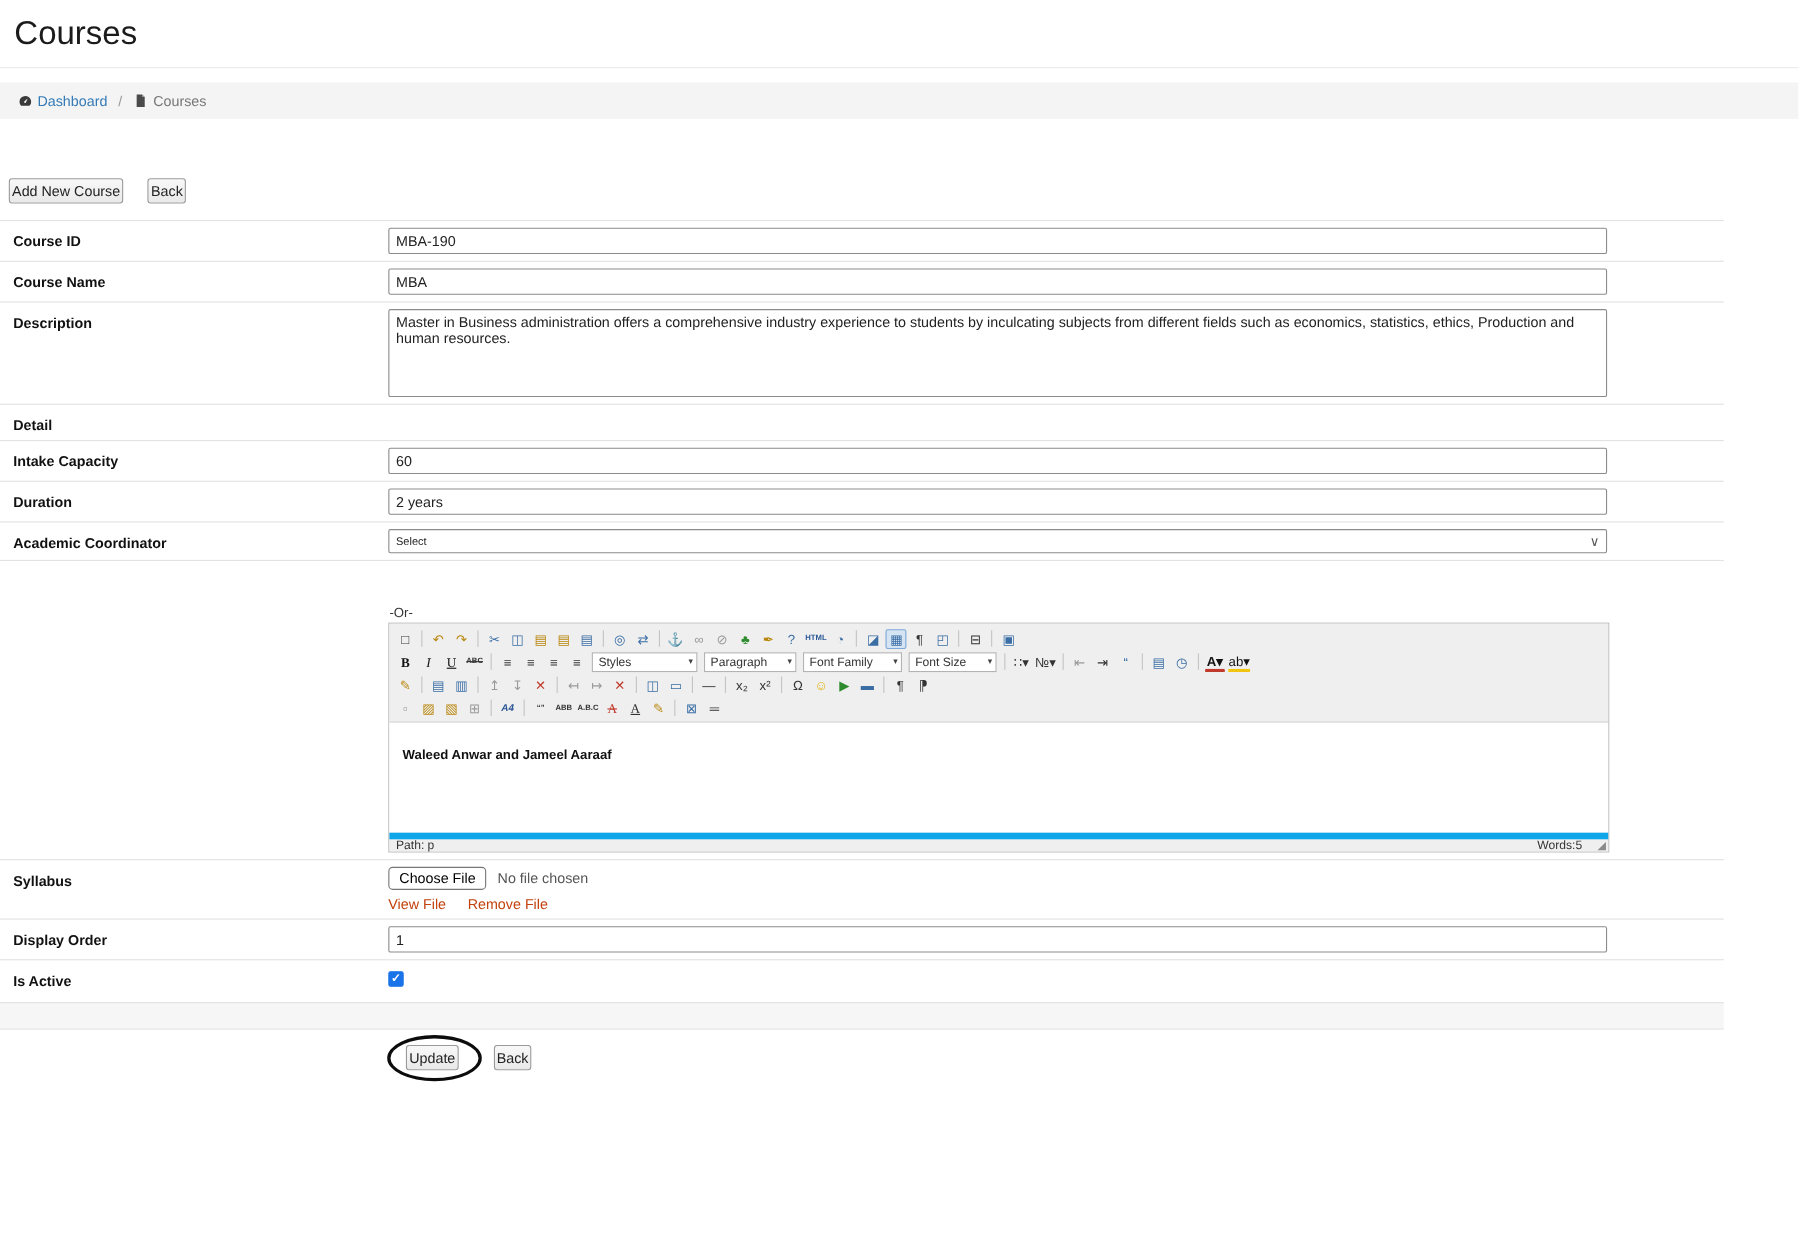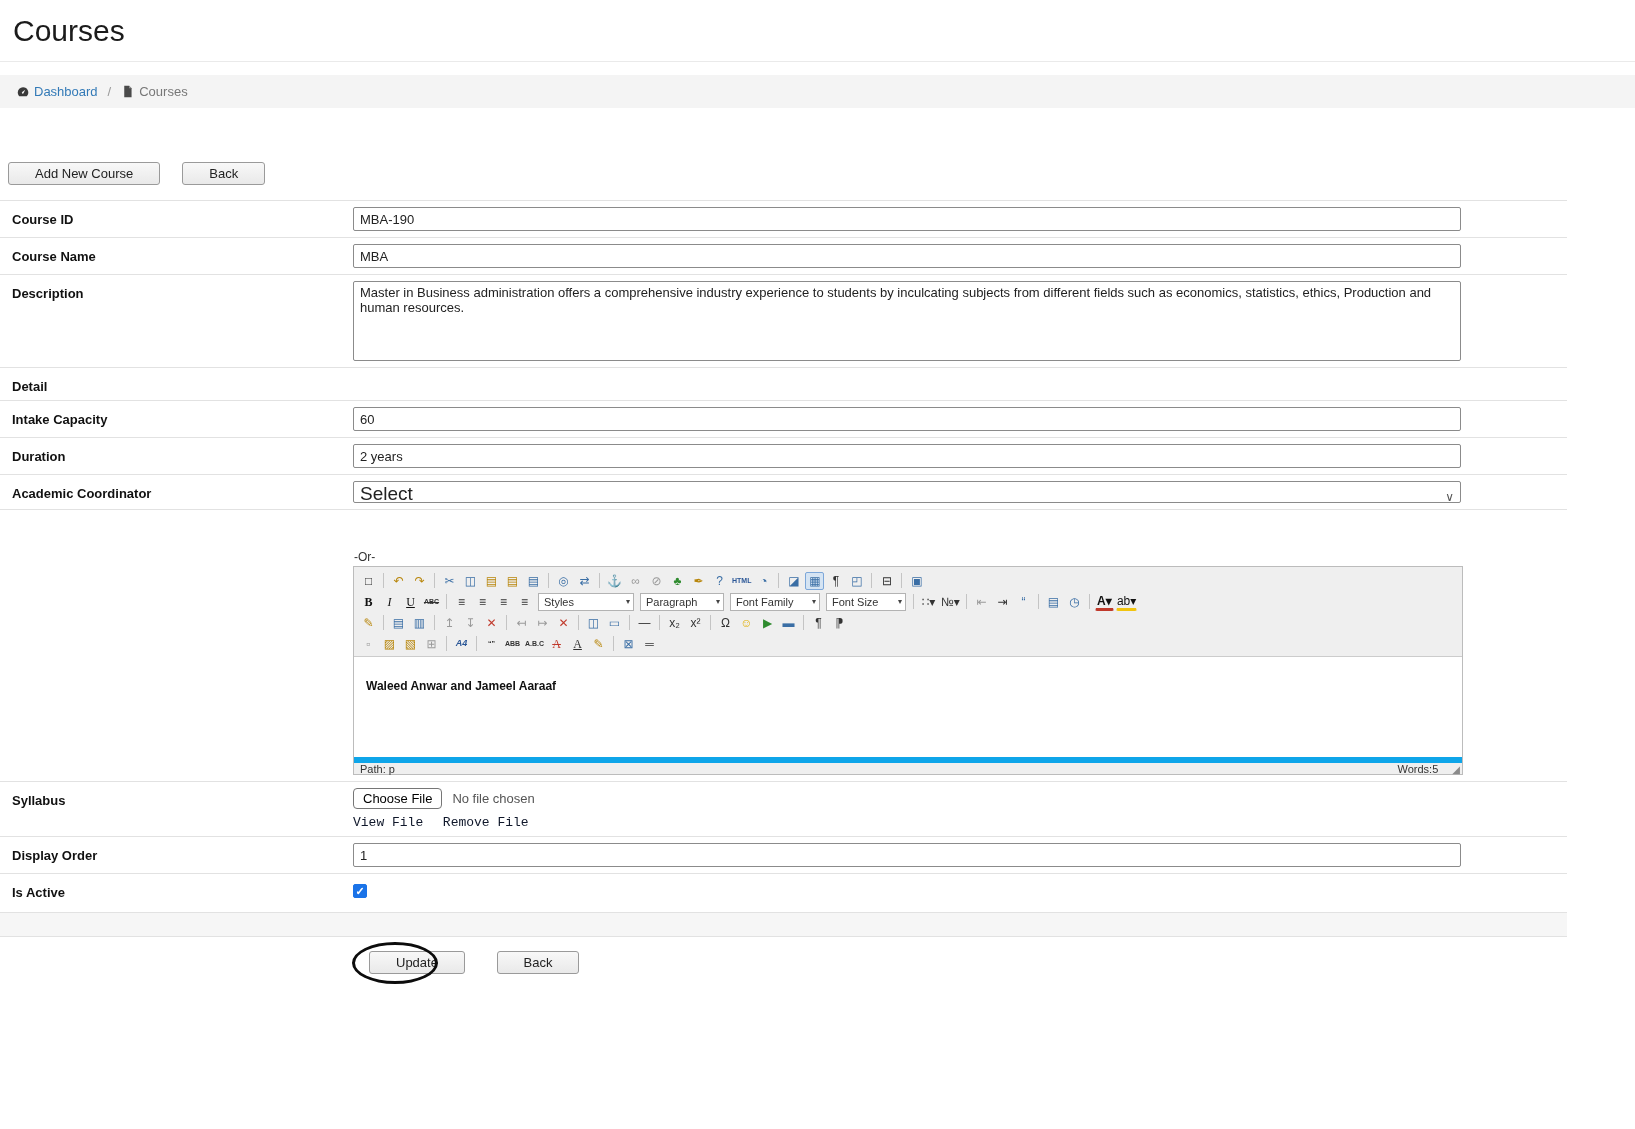--- a/index.html
+++ b/index.html
@@ -15,21 +15,21 @@
   .breadcrumb {
     margin-top:13px; background:#f4f4f4; padding:9px 16px;
     font-size:13px; color:#777; display:flex; align-items:center; gap:4px;
   }
   .breadcrumb a { color:#337ab7; text-decoration:none; }
   .crumb-sep { color:#999; margin:0 6px; }
   .bc-icon { width:14px; height:14px; display:inline-block; vertical-align:-2px; }
   
   .btn {
     display:inline-block; background:#f1f1f1; border:1px solid #9a9a9a; border-radius:3px;
-    padding:3px 26px; font-size:13px; color:#222; cursor:pointer; font-family:inherit;
+    padding:3px 2px; font-size:13px; color:#222; cursor:pointer; font-family:inherit;
     background:linear-gradient(#f8f8f8,#e9e9e9);
   }
   .top-actions { margin:54px 0 0 8px; display:flex; gap:22px; }
   
   .form { margin:15px 68px 0 0; }
   .frow { display:flex; border-top:1px solid #e2e2e2; padding:6px 0; }
   .frow.shade { background:#f4f4f4; }
   .flabel { width:353px; padding-left:12px; font-weight:bold; font-size:13px; padding-top:5px; color:#111; }
   .ffield { flex:1; }
   input.txt {
@@ -38,21 +38,21 @@
   }
   textarea.txt-area {
     width:1108px; border:1px solid #8b8b8b; border-radius:2px; font-size:13px;
     padding:3px 6px; font-family:inherit; color:#222; resize:none; display:block;
   }
   .ta-desc { height:80px; }
   .ta-detail { height:84px; }
   .sel-wrap { position:relative; width:1108px; }
   select.sel {
     width:1108px; height:22px; border:1px solid #8b8b8b; border-radius:2px;
-    font-size:19px; background:#fff; appearance:none; -webkit-appearance:none;
+    font-size:10px; background:#fff; appearance:none; -webkit-appearance:none;
     padding:1px 6px; font-family:inherit; color:#222;
   }
   .sel-arrow { position:absolute; right:7px; top:2px; font-size:12px; color:#555; pointer-events:none; }
   
   .or-label { font-size:12px; color:#333; margin:34px 0 2px 1px; }
   .editor { width:1110px; border:1px solid #bcbcbc; background:#fff; }
   .ed-toolbar { background:#efefef; padding:3px 4px 2px 4px; border-bottom:1px solid #ccc; }
   .tb-row { display:flex; align-items:center; height:21px; }
   .tb-ic {
     display:inline-flex; align-items:center; justify-content:center;
@@ -88,21 +88,21 @@
     background:#efefef; border-top:6px solid #0ea5e9; font-size:11px;
     padding:1px 2px 1px 6px; color:#333; height:17px;
   }
   .ed-grip { color:#8a8a8a; font-size:10px; cursor:nwse-resize; }
   .words { margin-right:14px; }
   
   .file-row { display:flex; align-items:center; gap:10px; }
   .file-btn { border:1px solid #767676; background:#fff; border-radius:4px; padding:2px 9px; font-size:13px; cursor:pointer; font-family:inherit; }
   .no-file { color:#555; }
   .file-links { margin-top:5px; }
-  .file-links a { color:#0f172a; text-decoration:none; margin-right:16px; font-size:13px;font-family:Liberation Mono, monospace; }
+  .file-links a { color:#c2410c; text-decoration:none; margin-right:16px; font-size:13px; }
   
   .cbx {
     width:14px; height:14px; border:1px solid #8b8b8b; border-radius:2px; background:#fff;
     display:flex; align-items:center; justify-content:center; cursor:pointer; margin-top:4px;
   }
   .cbx.checked { background:#1a73e8; border-color:#1a73e8; }
   .cbx.checked::after { content:"✓"; color:#fff; font-size:11px; font-weight:bold; line-height:1; }
   .frow.empty { height:24px; background:#f6f6f6; }
   .form-end { border-top:1px solid #e2e2e2; margin-right:68px; }
   

